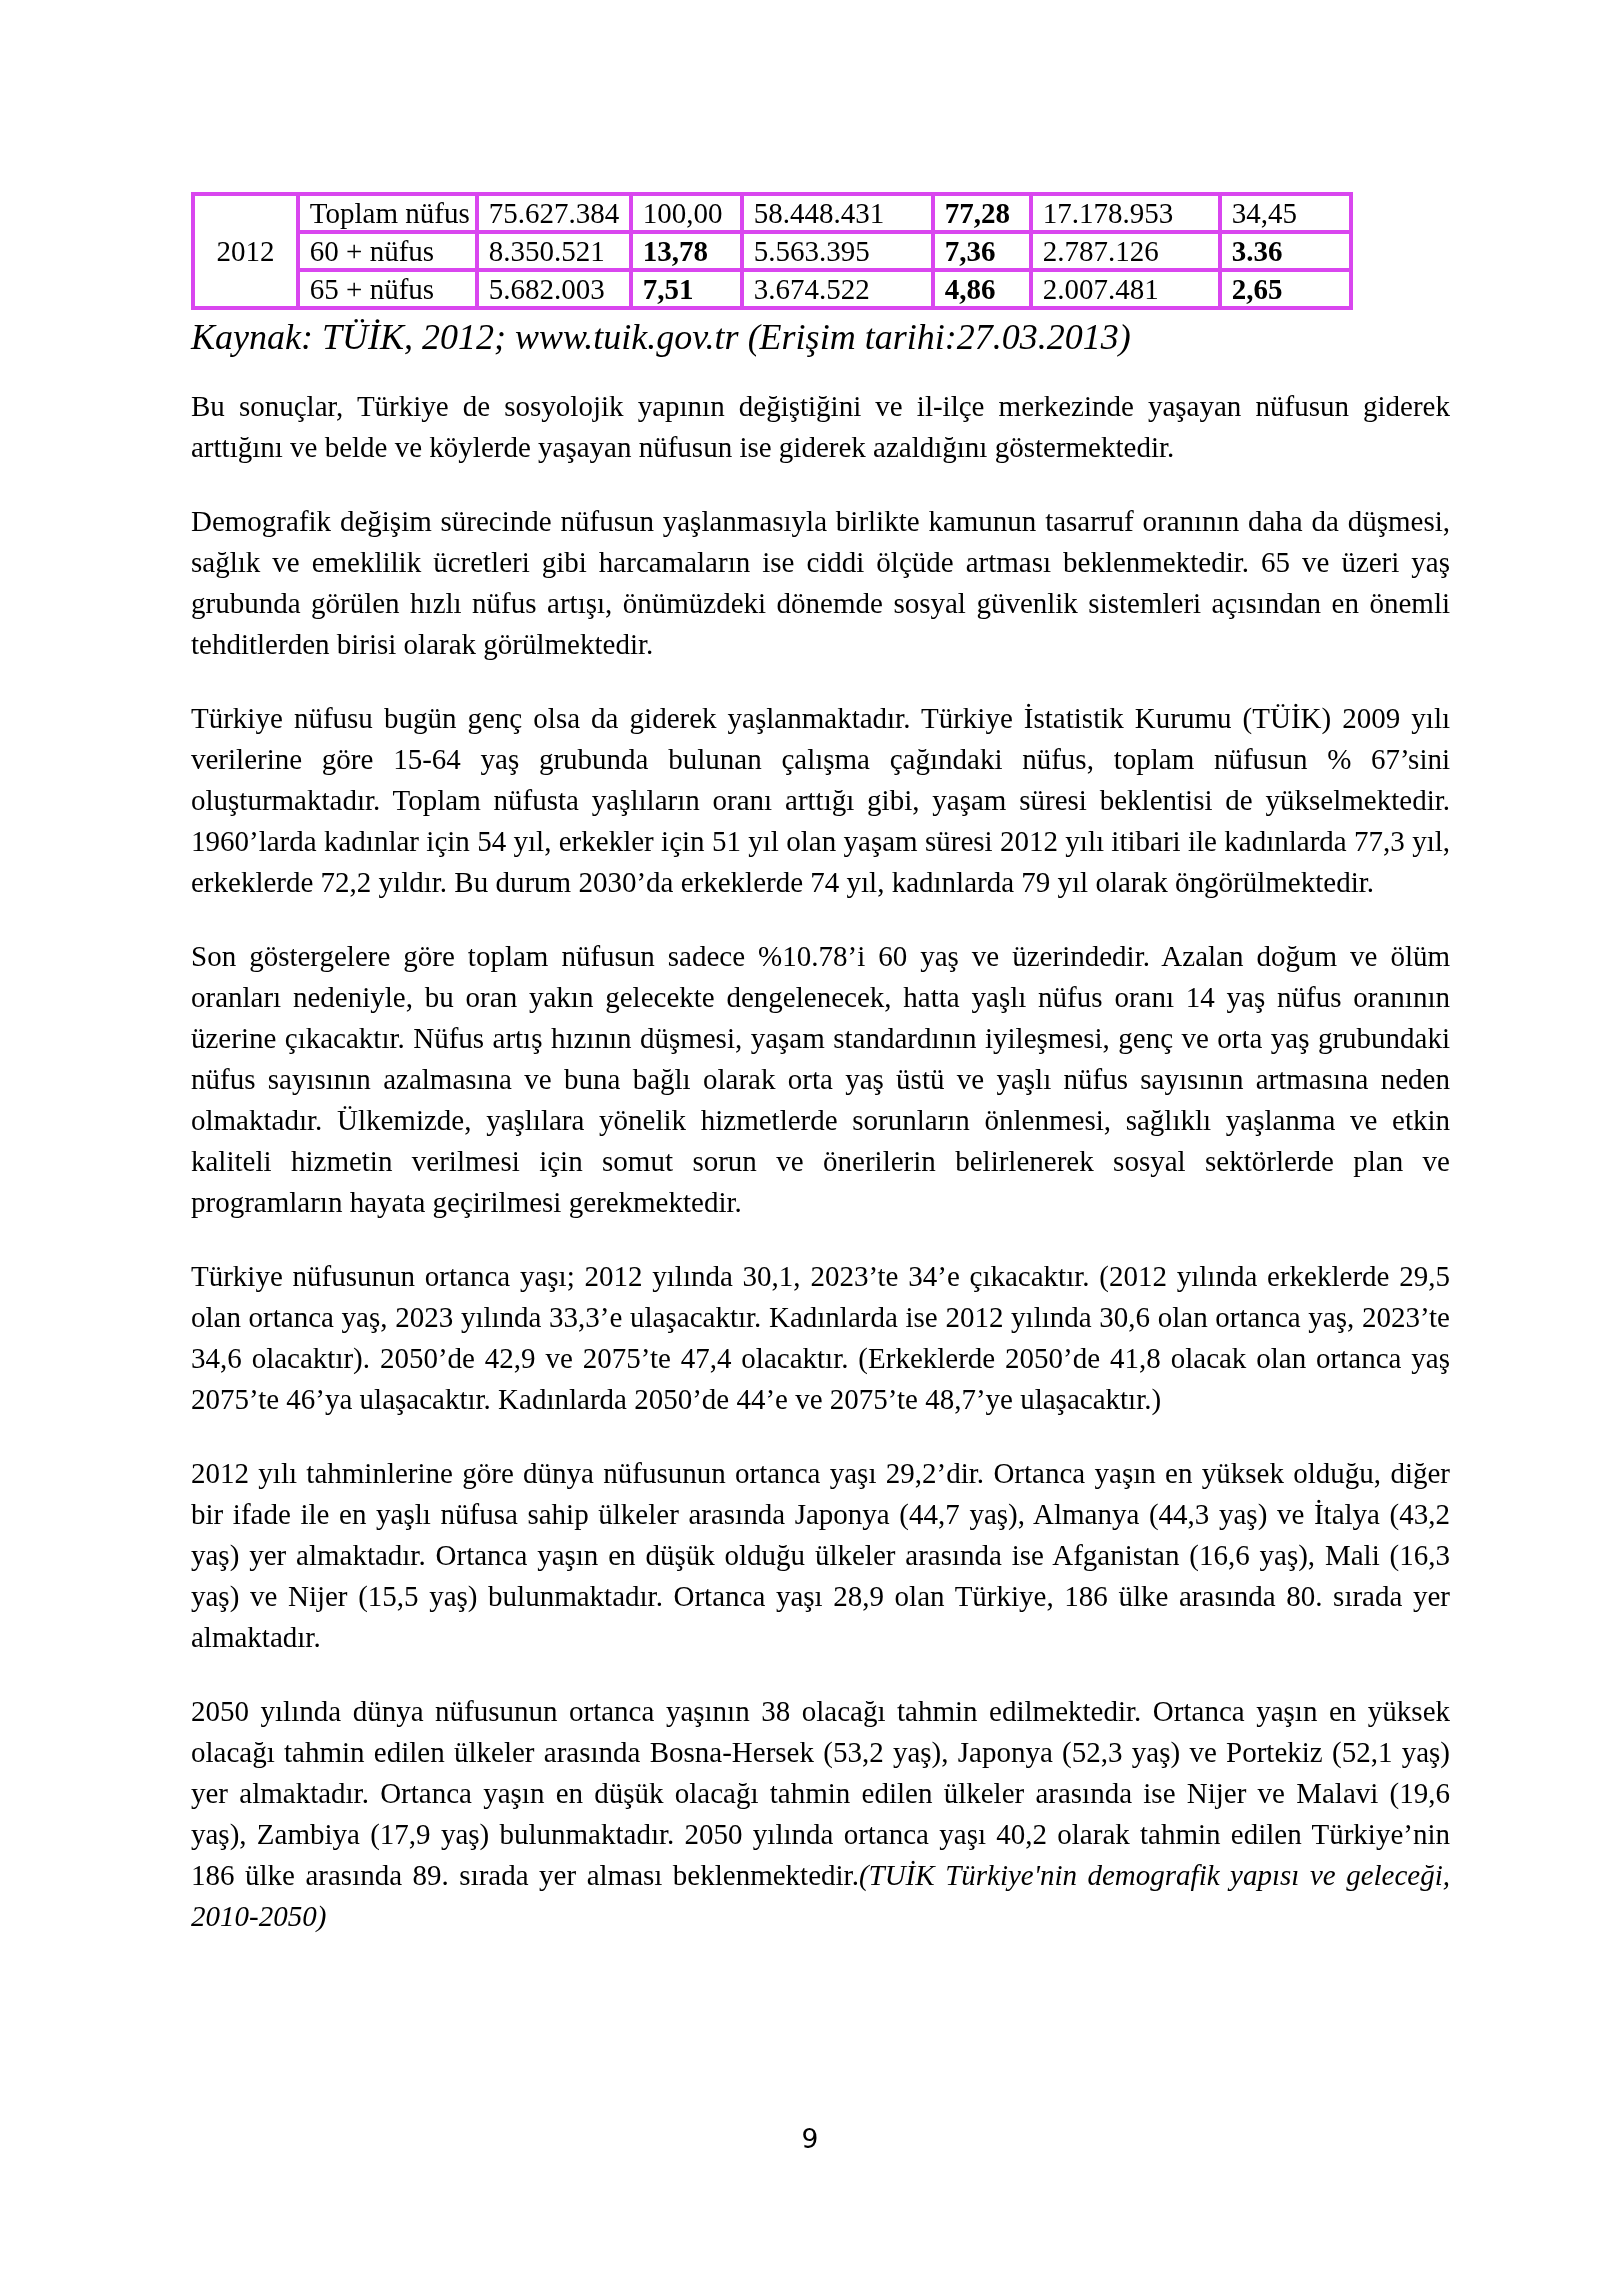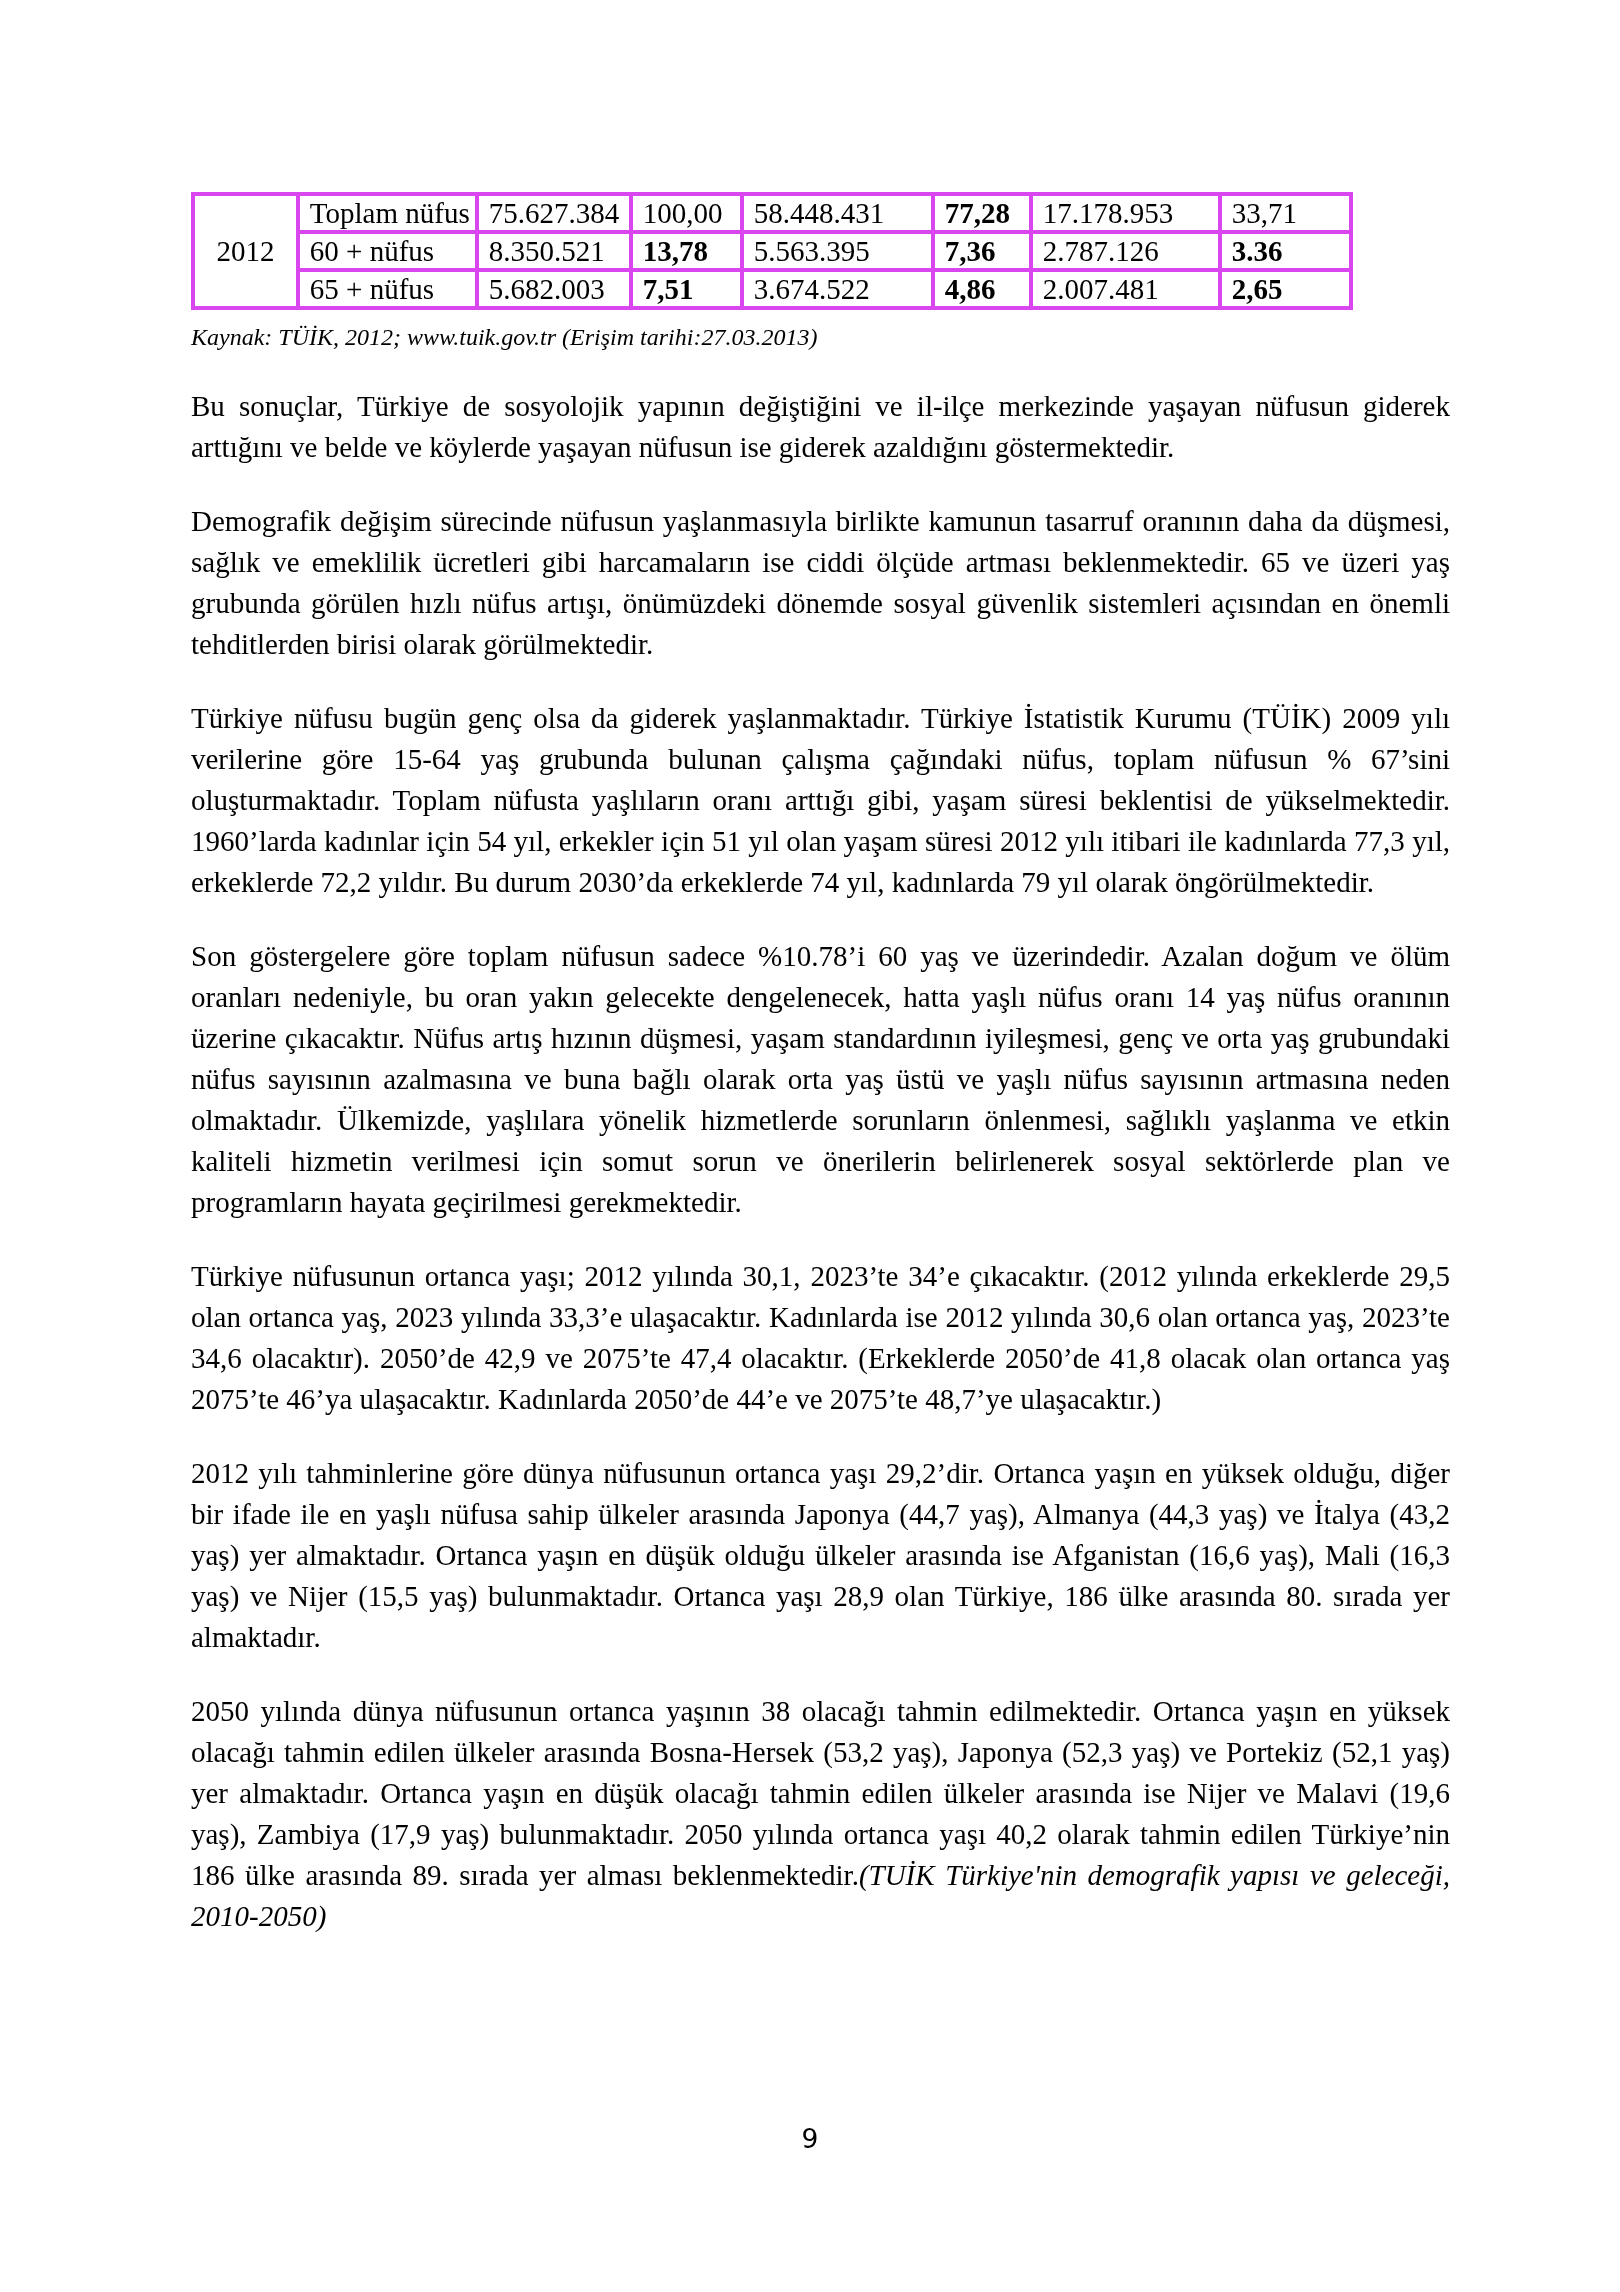--- a/index.html
+++ b/index.html
@@ -38,21 +38,21 @@
   }
   td.year-cell {
     text-align: center;
   }
   td.bold {
     font-weight: bold;
     border-radius: 11px;
   }
   .caption {
     font-style: italic;
-    font-size: 24px;
+    font-size: 36px;
     line-height: 39px;
     margin: 7.8px 0 29px 0;
   }
   .para {
     font-size: 29px;
     line-height: 41px;
     text-align: justify;
     margin: 0 0 33px 0;
   }
   .section-heading {
@@ -97,21 +97,21 @@
       </colgroup>
       <tbody>
         <tr>
           <td class="year-cell" rowspan="3">2012</td>
           <td>Toplam nüfus</td>
           <td>75.627.384</td>
           <td>100,00</td>
           <td>58.448.431</td>
           <td class="bold">77,28</td>
           <td>17.178.953</td>
-          <td>33,71</td>
+          <td>34,45</td>
         </tr>
         <tr>
           <td>60 + nüfus</td>
           <td>8.350.521</td>
           <td class="bold">13,78</td>
           <td>5.563.395</td>
           <td class="bold">7,36</td>
           <td>2.787.126</td>
           <td class="bold">3.36</td>
         </tr>

